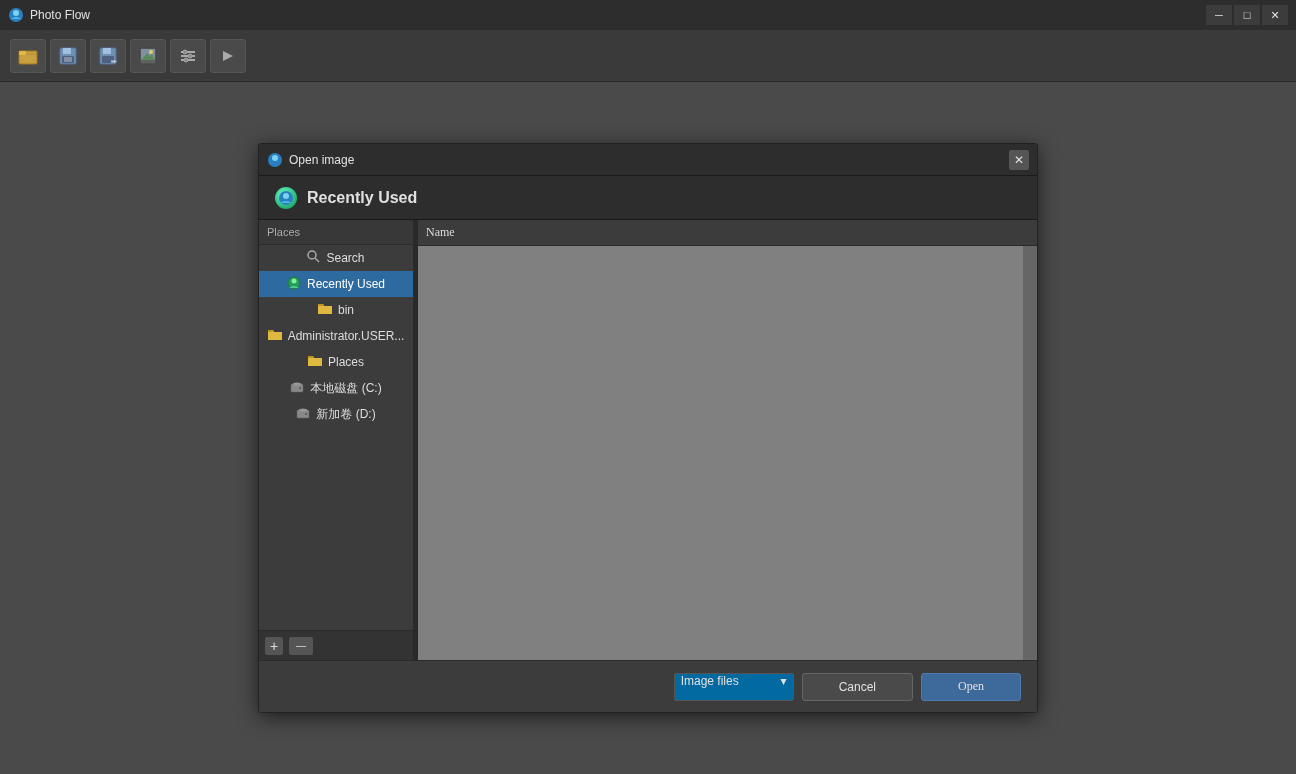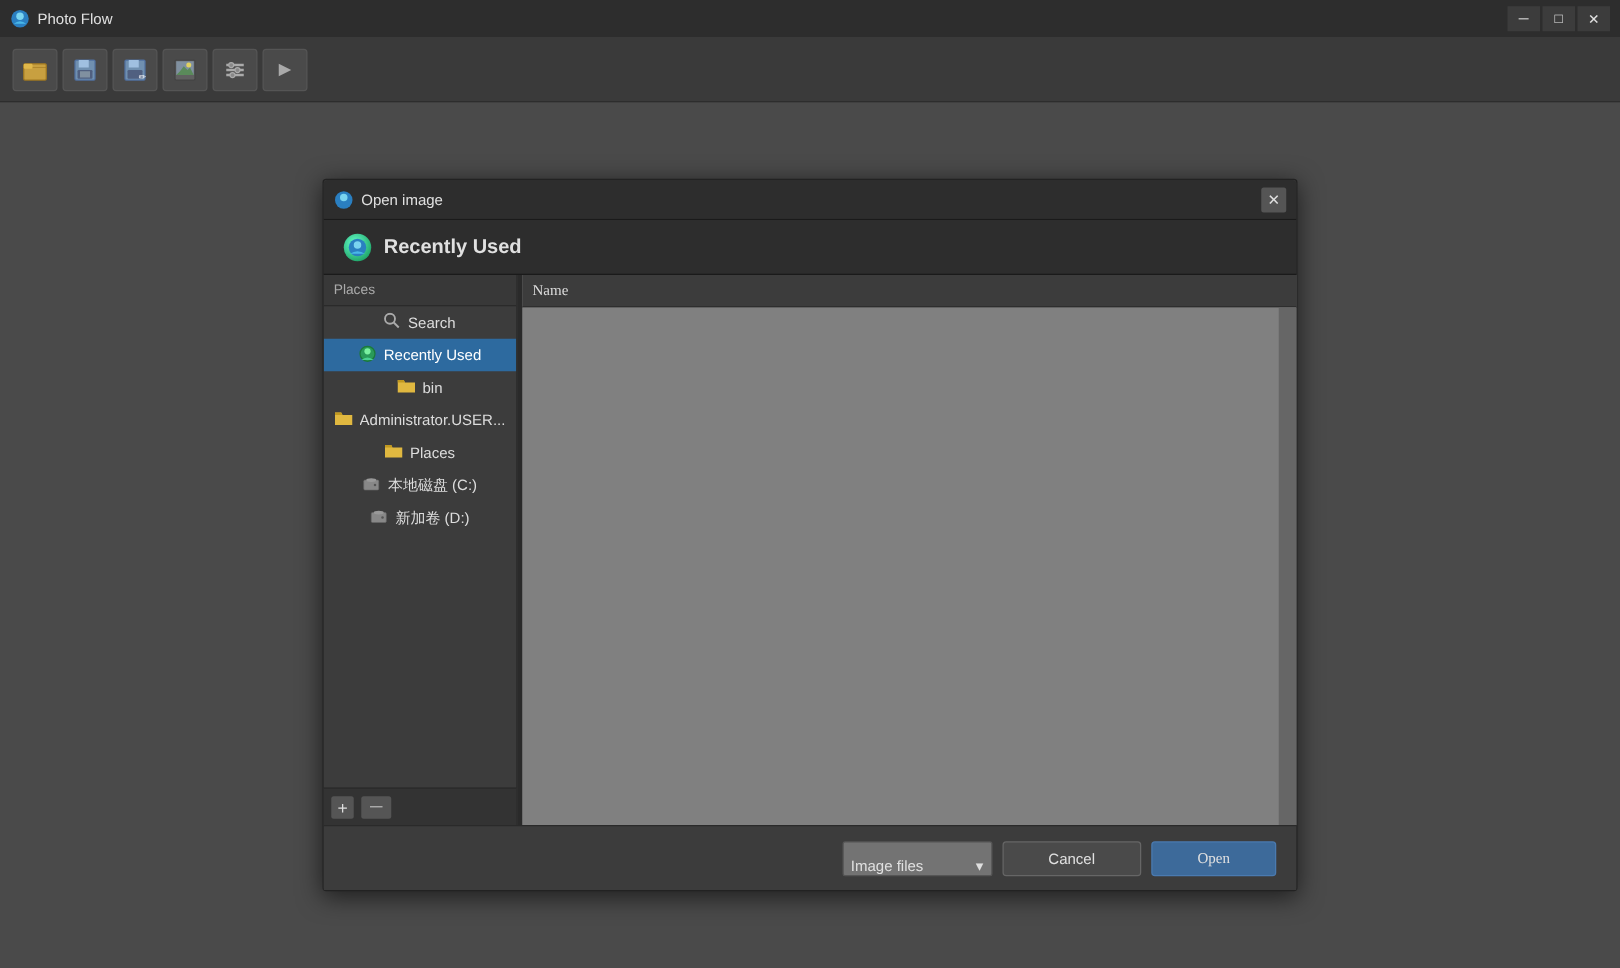--- a/index.html
+++ b/index.html
@@ -290,29 +290,29 @@
       background: #3c3c3c;
       border-top: 1px solid #2a2a2a;
       display: flex;
       align-items: center;
       justify-content: flex-end;
       padding: 0 16px;
       gap: 8px;
     }
     .file-filter-select {
       height: 28px;
-      background: #737373;
+      background: #0369a1;
       border: 1px solid #555;
       color: #e0e0e0;
       padding: 0 6px;
       font-size: 12px;
       cursor: pointer;
       border-radius: 2px;
       display: flex;
-      align-items: flex-end;
+      align-items: flex-start;
       gap: 4px;
       min-width: 120px;
     }
     .dialog-btn {
       height: 28px;
       padding: 0 36px;
       background: #4a4a4a;
       border: 1px solid #666;
       color: #e0e0e0;
       cursor: pointer;

